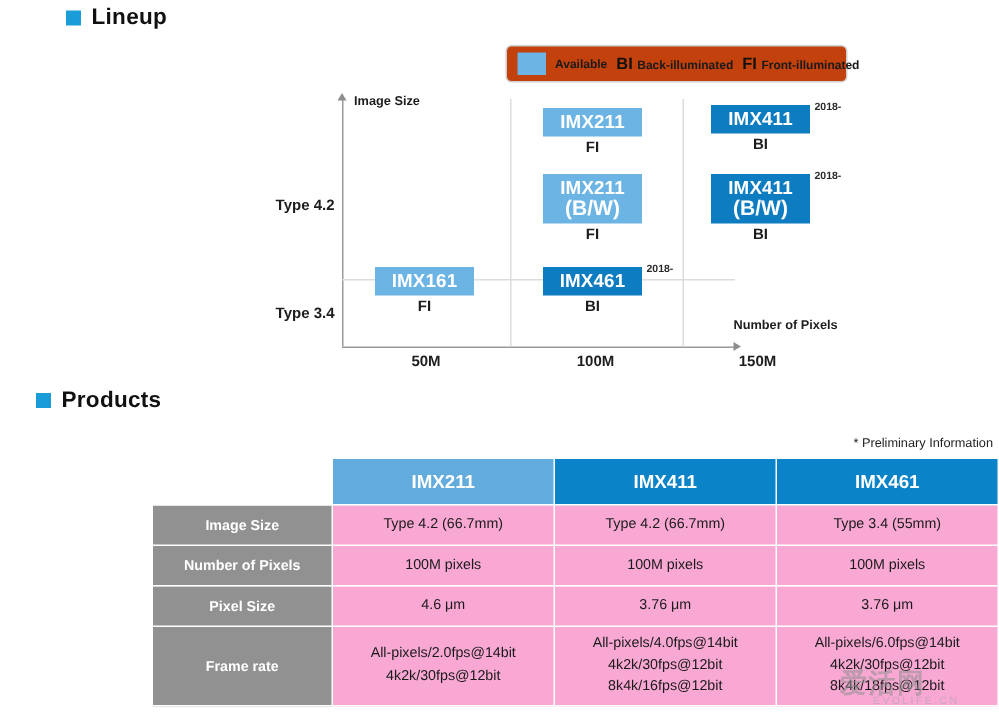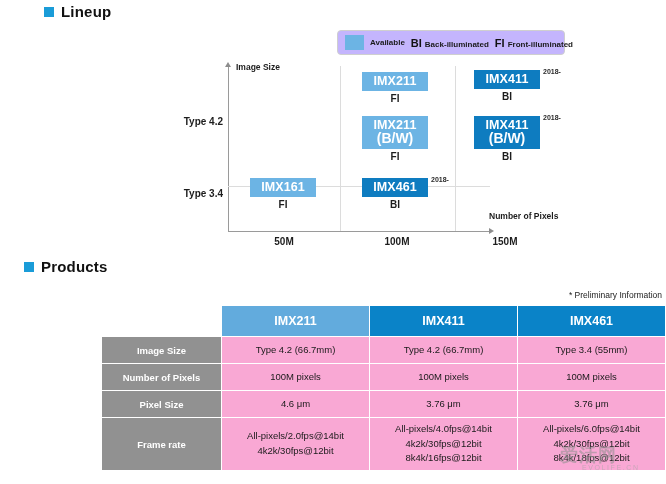--- a/index.html
+++ b/index.html
@@ -47,21 +47,21 @@
 
   
   .legend-box {
     position: absolute;
     left: 337px;
     top: 8px;
     width: 228px;
     height: 25px;
     border: 1px solid #cfcfcf;
     border-radius: 4px;
-    background: #c4b5fd;
+    background: #c2410c;
     display: flex;
     align-items: center;
     padding: 0 7px;
     box-sizing: border-box;
     gap: 6px;
   }
   .legend-swatch {
     width: 19px;
     height: 15px;
     background: #6cb4e4;
@@ -149,20 +149,21 @@
   #grid-v-2 { left: 455px; }
 
   .ytick {
     position: absolute;
     font-size: 10px;
     font-weight: bold;
     color: #1d1d1d;
     text-align: right;
     width: 60px;
     white-space: nowrap;
+    margin-top: 16px;
   }
   #ytick-0 { left: 163px; top: 94px; }
   #ytick-1 { left: 163px; top: 166px; }
 
   .xtick {
     position: absolute;
     font-size: 10px;
     font-weight: bold;
     color: #1d1d1d;
     text-align: center;

